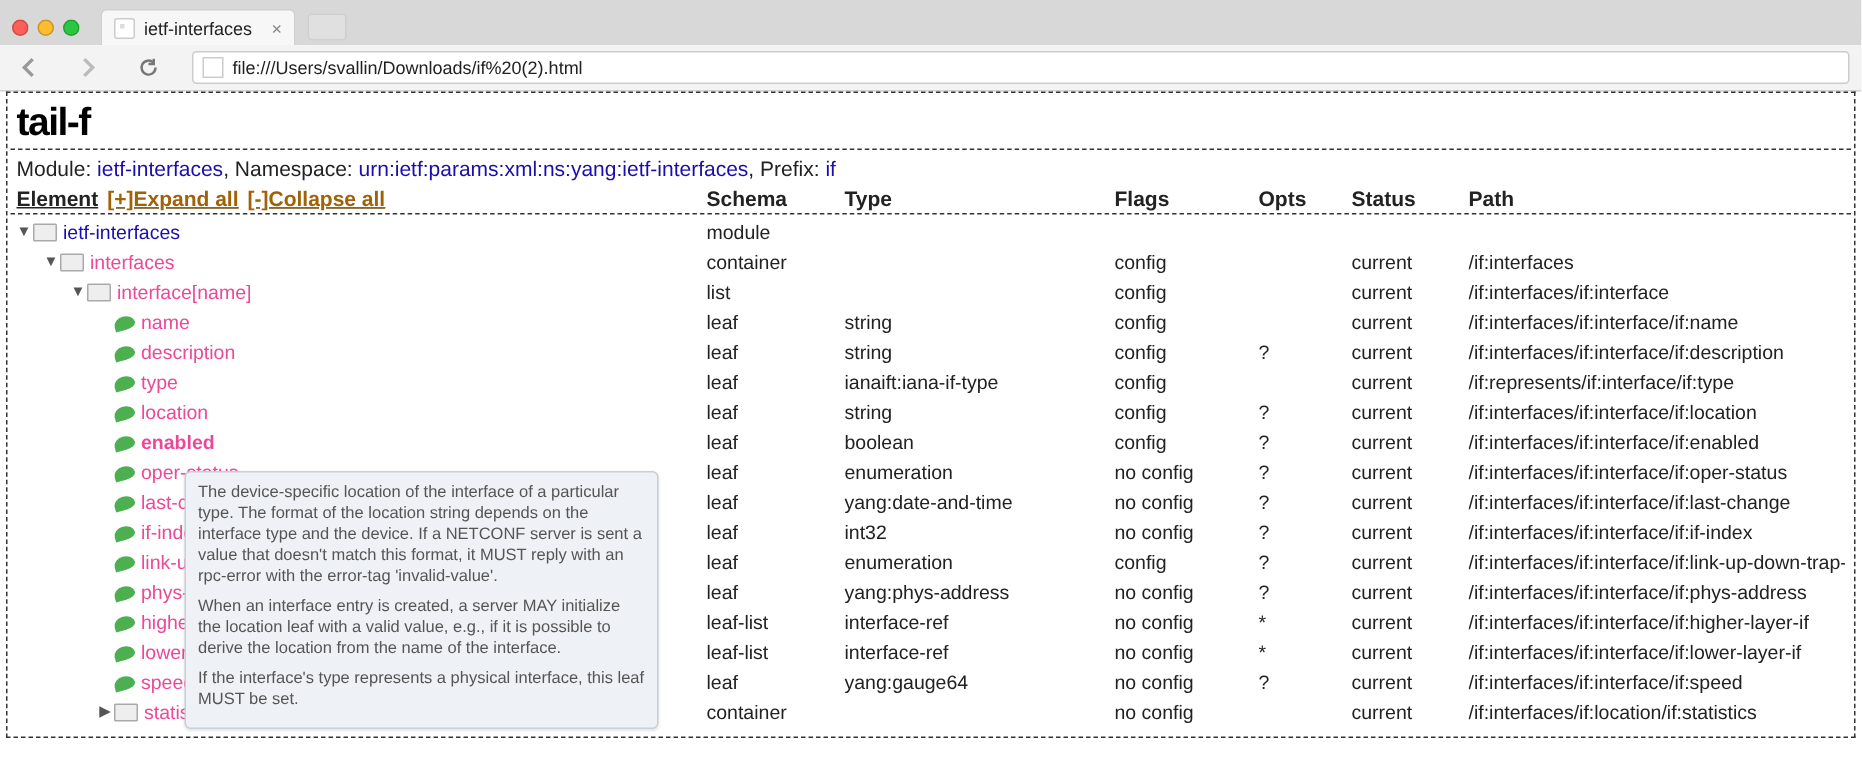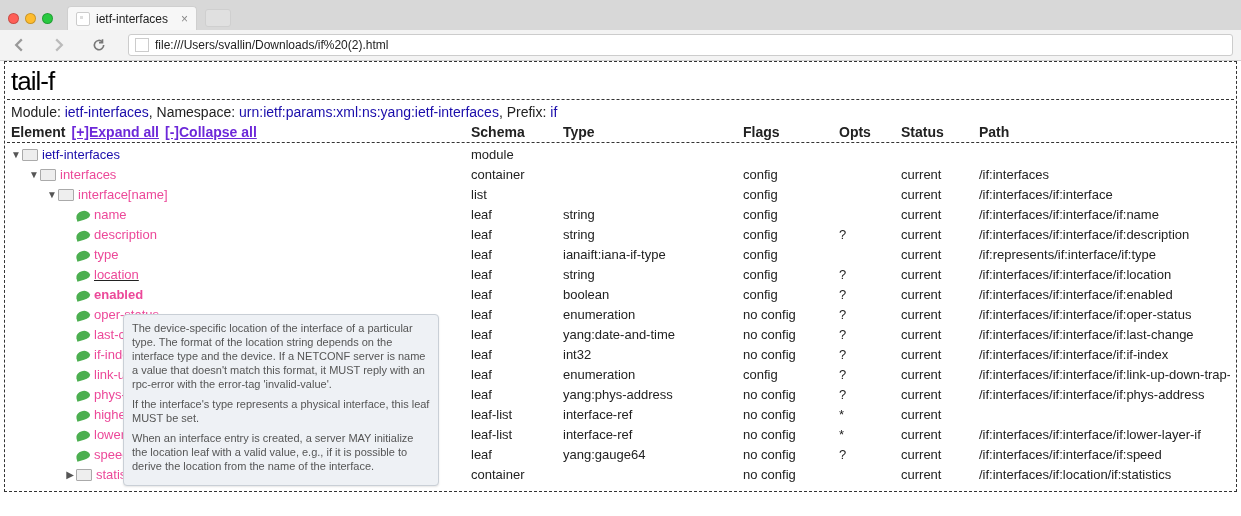--- a/index.html
+++ b/index.html
@@ -17,29 +17,29 @@
   .tab .x{position:absolute;right:8px;color:#888;font-size:12px;}
   .newtab{width:26px;height:18px;margin-left:8px;background:#e0e0e0;border-radius:3px;border:1px solid #cfcfcf;margin-bottom:3px;}
   .toolbar{display:flex;align-items:center;padding:4px 8px;height:30px;background:#f3f3f3;gap:18px;}
   .nav-btn{width:22px;height:22px;display:flex;align-items:center;justify-content:center;color:#888;}
   .nav-btn svg{width:14px;height:14px;}
   .addr{flex:1;display:flex;align-items:center;background:#fff;border:1px solid #ccc;border-radius:3px;padding:2px 6px;font-size:12px;height:22px;}
   .addr .page-icon{width:14px;height:14px;border:1px solid #ccc;margin-right:6px;}
 
   
   .page { border: 1px dashed #333; margin: 0 4px; padding: 4px 2px; position: relative; }
-  .logo { font-family: "Arial Black", Arial, sans-serif; font-weight: 400; font-size: 26px; letter-spacing:-1px; padding: 0 4px 2px 4px; border-bottom:1px dashed #333; }
+  .logo { font-family: "Arial Black", Arial, sans-serif; font-weight: 700; font-size: 26px; letter-spacing:-1px; padding: 0 4px 2px 4px; border-bottom:1px dashed #333; }
   .logo .half{color:#000;}
 
   .meta-line{padding:4px;font-size:14px;font-weight:400;}
   .meta-line .v{color:#1a0dab;}
 
   .headers{display:grid;grid-template-columns:460px 92px 180px 96px 62px 78px auto;font-weight:700;font-size:14px;padding:0 4px;border-bottom:1px dashed #333;padding-bottom:2px;}
-  .headers .elh{display:flex;gap:6px;align-items:baseline;}
-  .link{color:#6d28d9;text-decoration:underline;cursor:pointer;}
+  .headers .elh{display:flex;gap:6px;align-items:baseline;text-decoration:underline;}
+  .link{color:#a16207;text-decoration:underline;cursor:pointer;}
 
   .rows{padding:2px 4px;}
   .row{display:grid;grid-template-columns:460px 92px 180px 96px 62px 78px auto;align-items:center;line-height:20px;}
   .elcell{display:flex;align-items:center;white-space:nowrap;}
 
   .twisty{width:10px;display:inline-flex;justify-content:center;color:#555;font-size:10px;margin-right:1px;}
   .noderect{display:inline-flex;align-items:center;margin-right:4px;}
   .noderect::before{content:"";display:inline-block;width:14px;height:10px;background:#eee;border:1px solid #aaa;border-radius:1px;}
   .leaf-ico{display:inline-block;width:14px;height:9px;background:#4caf50;border-radius:50% 50% 50% 0 / 60% 60% 40% 40%;transform:rotate(-15deg);margin-right:4px;}
   .nm{color:#ec4899;}
@@ -188,21 +188,21 @@
           <span class="nm">type</span>
         </div>
         <div>leaf</div>
         <div>ianaift:iana-if-type</div>
         <div>config</div>
         <div></div>
         <div>current</div>
         <div class="path">/if:represents/if:interface/if:type</div>
       </div>
       <div class="row">
-        <div class="elcell" style="padding-left: 54px; text-decoration: underline;">
+        <div class="elcell" style="padding-left: 54px;">
           <span class="twisty"></span>
           <span class="leaf-ico"></span>
           <span class="nm">location</span>
         </div>
         <div>leaf</div>
         <div>string</div>
         <div>config</div>
         <div>?</div>
         <div>current</div>
         <div class="path">/if:interfaces/if:interface/if:location</div>
@@ -289,20 +289,21 @@
         <div class="elcell" style="padding-left: 54px;">
           <span class="twisty"></span>
           <span class="leaf-ico"></span>
           <span class="nm">higher-layer-if</span>
         </div>
         <div>leaf-list</div>
         <div>interface-ref</div>
         <div>no config</div>
         <div>*</div>
         <div>current</div>
+        <div class="path">/if:interfaces/if:interface/if:higher-layer-if</div>
       </div>
       <div class="row">
         <div class="elcell" style="padding-left: 54px;">
           <span class="twisty"></span>
           <span class="leaf-ico"></span>
           <span class="nm">lower-layer-if</span>
         </div>
         <div>leaf-list</div>
         <div>interface-ref</div>
         <div>no config</div>
@@ -332,17 +333,17 @@
         <div>container</div>
         <div></div>
         <div>no config</div>
         <div></div>
         <div>current</div>
         <div class="path">/if:interfaces/if:location/if:statistics</div>
       </div>
     </div>
 
   <div class="tooltip">
-    <p>The device-specific location of the interface of a particular type.  The format of the location string depends on the interface type and the device.  If a NETCONF server is name a value that doesn't match this format, it MUST reply with an rpc-error with the error-tag 'invalid-value'.</p>
+    <p>The device-specific location of the interface of a particular type.  The format of the location string depends on the interface type and the device.  If a NETCONF server is sent a value that doesn't match this format, it MUST reply with an rpc-error with the error-tag 'invalid-value'.</p>
+    <p>When an interface entry is created, a server MAY initialize the location leaf with a valid value, e.g., if it is possible to derive the location from the name of the interface.</p>
     <p>If the interface's type represents a physical interface, this leaf MUST be set.</p>
-    <p>When an interface entry is created, a server MAY initialize the location leaf with a valid value, e.g., if it is possible to derive the location from the name of the interface.</p>
   </div>
 </div>
 
 </body></html>

